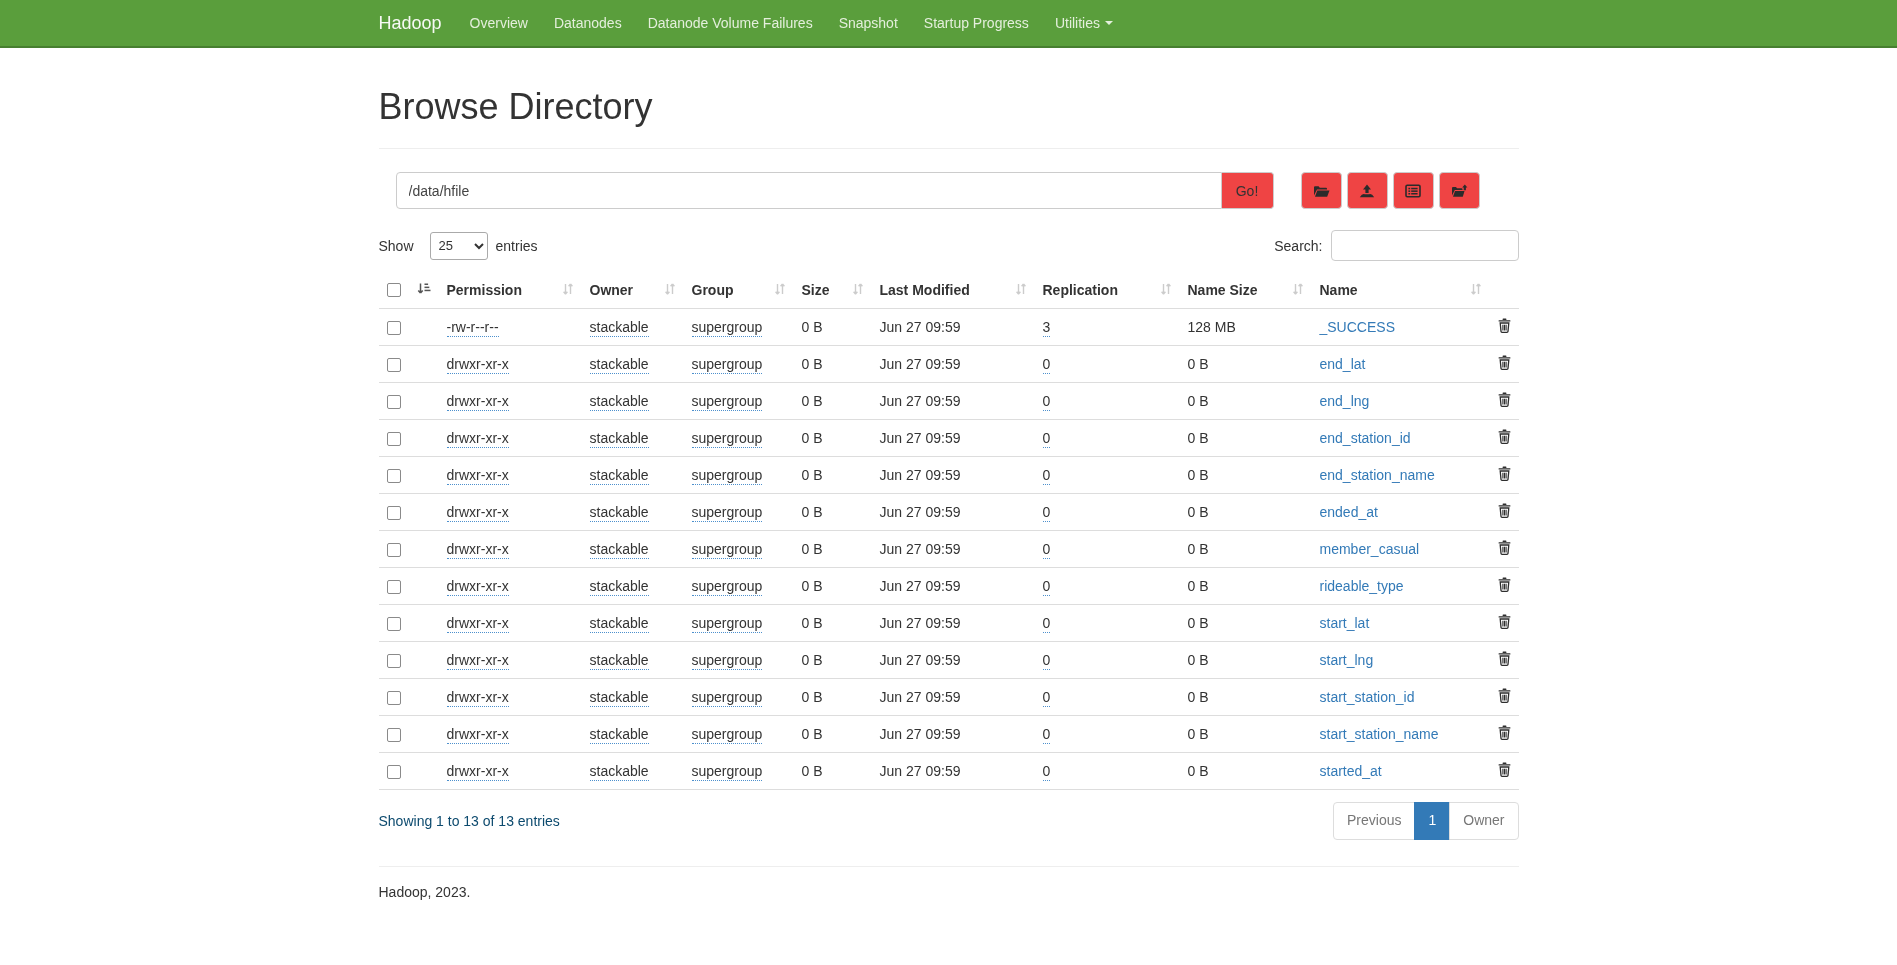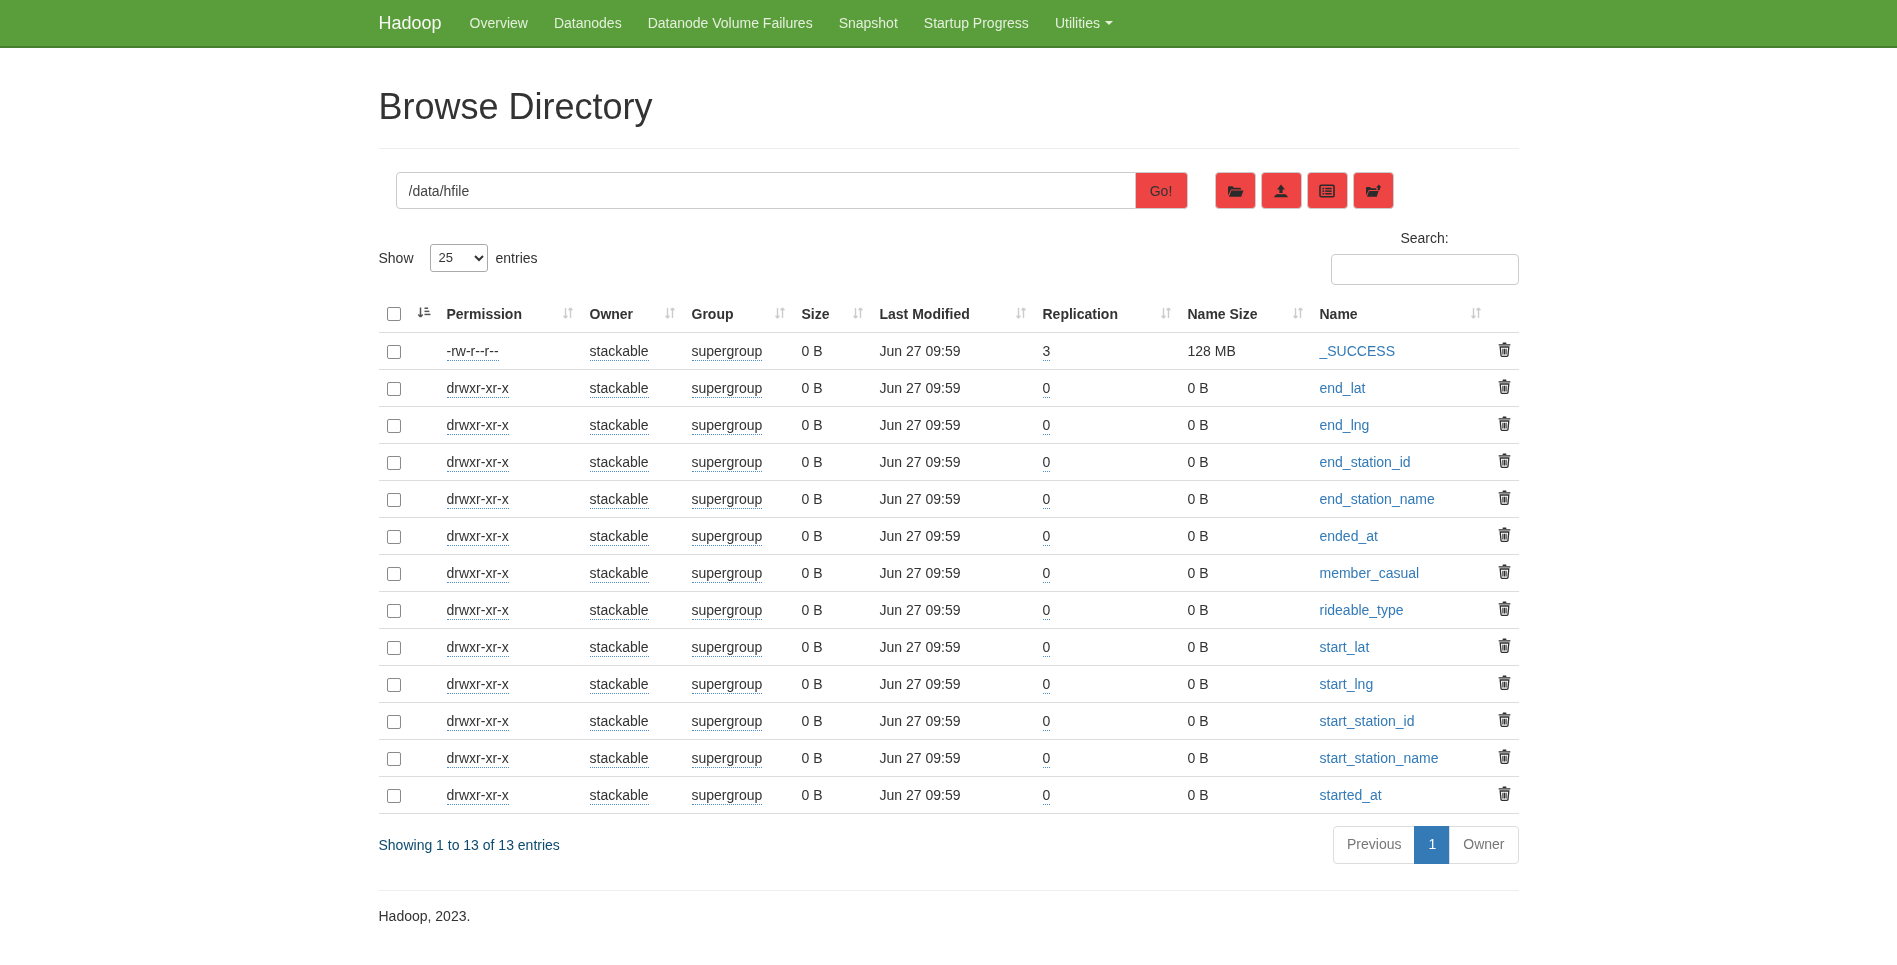--- a/index.html
+++ b/index.html
@@ -22,38 +22,38 @@
 
   
   h1.page-title { font-size:36px; font-weight:400; margin:38px 0 20px; color:#333; }
   hr { border:none; border-top:1px solid #eee; margin:0; }
   .header-rule { margin-bottom:23px; }
 
   
   .path-row { display:flex; align-items:flex-start; margin:0 0 0 17px; }
   .input-group { display:flex; }
   #path-input {
-    width:740px; height:37px; padding:6px 12px; font-size:14px; color:#444;
+    width:826px; height:37px; padding:6px 12px; font-size:14px; color:#444;
     border:1px solid #ccc; border-radius:4px 0 0 4px; outline:none;
     font-family:"Liberation Sans", sans-serif;
   }
   .btn {
     height:37px; background:#ef4444; border:1px solid #ccc; color:#333;
     font-size:14px; padding:6px 12px; cursor:pointer; font-family:"Liberation Sans", sans-serif;
   }
   #go-button { border-left:none; border-radius:0 4px 4px 0; width:52px; font-weight:400; }
   .icon-actions { display:flex; gap:5px; margin-left:27px; }
   .icon-btn { width:41px; border-radius:4px; display:flex; align-items:center; justify-content:center; color:#2b2b2b; }
   .icon-btn svg { display:block; }
 
   
   .controls-row { display:flex; justify-content:space-between; align-items:center; margin:21px 0 0 0; }
   .show-entries { display:flex; align-items:center; gap:8px; color:#333; }
   #page-size-select { height:28px; width:58px; border:1px solid #aaa; border-radius:3px; background:#fff; font-size:13px; color:#333; padding:2px 4px; font-family:"Liberation Sans", sans-serif;margin-left:8px; }
-  .search-box { display:flex; align-items:center; gap:8px;flex-direction:column; }
+  .search-box { display:flex; align-items:center; gap:8px; }
   #search-input { width:188px; height:31px; border:1px solid #ccc; border-radius:4px; padding:4px 8px; font-size:14px; outline:none; font-family:"Liberation Sans", sans-serif; }
 
   
   table.dir-table { width:1140px; border-collapse:collapse; table-layout:fixed; margin-top:13px; }
   .dir-table th, .dir-table td { text-align:left; padding:9px 8px; font-size:14px; border-bottom:1px solid #ddd; }
   .dir-table th { font-weight:bold; color:#333; padding-top:8px; padding-bottom:10px; cursor:pointer; }
   .th-inner { display:flex; align-items:center; justify-content:space-between; }
   .col-check  { width:60px; }
   .col-perm   { width:143px; }
   .col-owner  { width:102px; }

